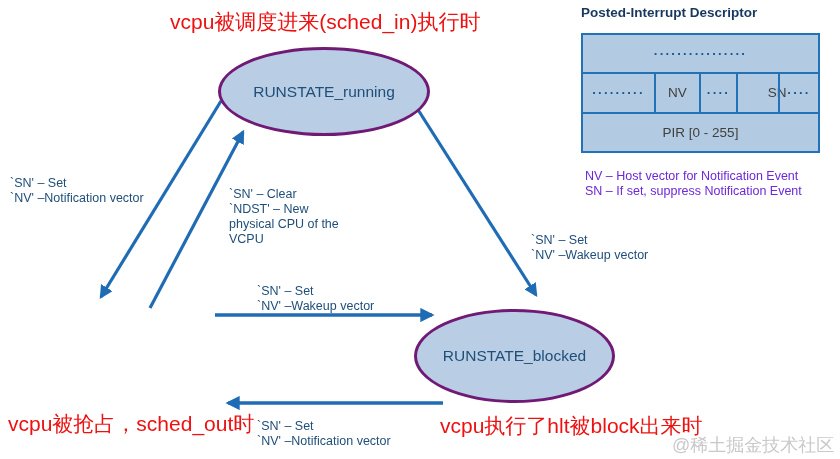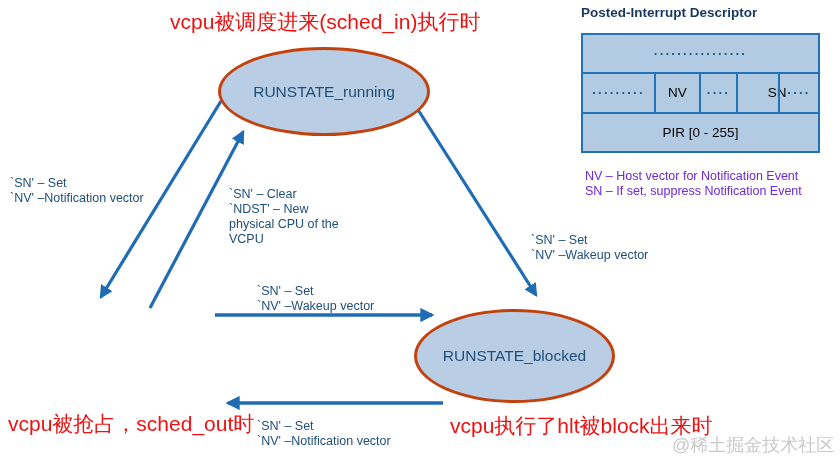--- a/index.html
+++ b/index.html
@@ -7,38 +7,38 @@
     position:relative;width:840px;height:459px;background:#ffffff;overflow:hidden;
     font-family:"Liberation Sans","DejaVu Sans",sans-serif;
   }
   .abs{position:absolute;}
   
   .red-note{
     color:#ee1111;font-size:21px;font-weight:500;white-space:nowrap;letter-spacing:0px;
   }
   
   .state{
-    position:absolute;border:3px solid #c2410c;background:#b9cde4;border-radius:50%;
+    position:absolute;border:3px solid #701a75;background:#b9cde4;border-radius:50%;
     display:flex;align-items:center;justify-content:center;
     box-sizing:border-box;
   }
   .state .lbl{color:#1f4e79;font-size:15.5px;white-space:nowrap;}
   
   .edge-label{position:absolute;color:#1f4e79;font-size:12.5px;line-height:15px;white-space:nowrap;}
   
   .pid-title{position:absolute;left:581px;top:5px;color:#17375e;font-size:13.5px;font-weight:bold;white-space:nowrap;}
   .pid-table{
     position:absolute;left:581px;top:33px;width:239px;height:120px;background:#b3cbe2;
     border:2.5px solid #2272b8;box-sizing:border-box;display:flex;flex-direction:column;
   }
   .pid-row{display:flex;flex:1;box-sizing:border-box;}
   .pid-row + .pid-row{border-top:2px solid #2272b8;}
   .pid-cell{
     display:flex;align-items:center;justify-content:center;box-sizing:border-box;
-    color:#000000;font-size:13.5px;font-weight:500;
+    color:#404040;font-size:13.5px;font-weight:500;
   }
   .pid-cell + .pid-cell{border-left:2px solid #2272b8;}
   .dots{font-weight:bold;letter-spacing:1.5px;font-size:13px;color:#17558c;}
   .pid-legend{position:absolute;left:585px;top:169px;color:#6d28d9;font-size:12.5px;line-height:14.5px;white-space:nowrap;}
   .watermark{position:absolute;left:672px;top:433px;color:#c9c9c9;font-size:18px;white-space:nowrap;}
   svg{position:absolute;left:0;top:0;}
 </style>
 </head>
 <body>
 
@@ -52,21 +52,21 @@
     </defs>
     <line x1="221" y1="101" x2="101" y2="297" stroke="#1f6cb5" stroke-width="3.2" marker-end="url(#ah)"></line>
     <line x1="150" y1="308" x2="243" y2="132" stroke="#1f6cb5" stroke-width="3.2" marker-end="url(#ah)"></line>
     <line x1="415" y1="105" x2="536" y2="295" stroke="#1f6cb5" stroke-width="3.2" marker-end="url(#ah)"></line>
     <line x1="215" y1="315" x2="432" y2="315" stroke="#1f6cb5" stroke-width="3.4" marker-end="url(#ah)"></line>
     <line x1="443" y1="403" x2="228" y2="403" stroke="#1f6cb5" stroke-width="3.4" marker-end="url(#ah)"></line>
   </svg>
 
   <div class="abs red-note" style="left:170px;top:8px;">vcpu被调度进来(sched_in)执行时</div>
   <div class="abs red-note" style="left:8px;top:410px;">vcpu被抢占，sched_out时</div>
-  <div class="abs red-note" style="left:440px;top:412px;margin-left:10px;">vcpu执行了hlt被block出来时</div>
+  <div class="abs red-note" style="left:440px;top:412px;">vcpu执行了hlt被block出来时</div>
 
   <div class="state" style="left:218px;top:47px;width:212px;height:89px;">
     <span class="lbl">RUNSTATE_running</span>
   </div>
   <div class="state" style="left:414px;top:309px;width:201px;height:94px;">
     <span class="lbl">RUNSTATE_blocked</span>
   </div>
 
   <div class="edge-label" style="left:10px;top:176px;">
     <div>`SN' – Set</div>

